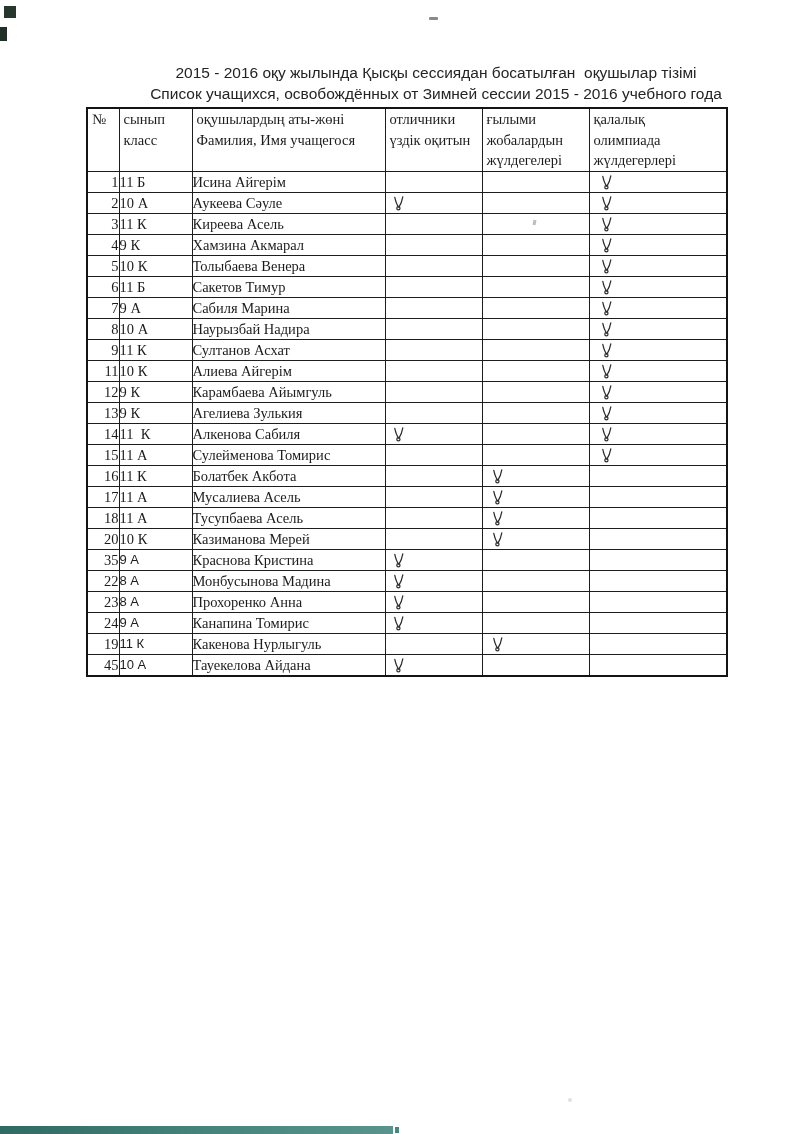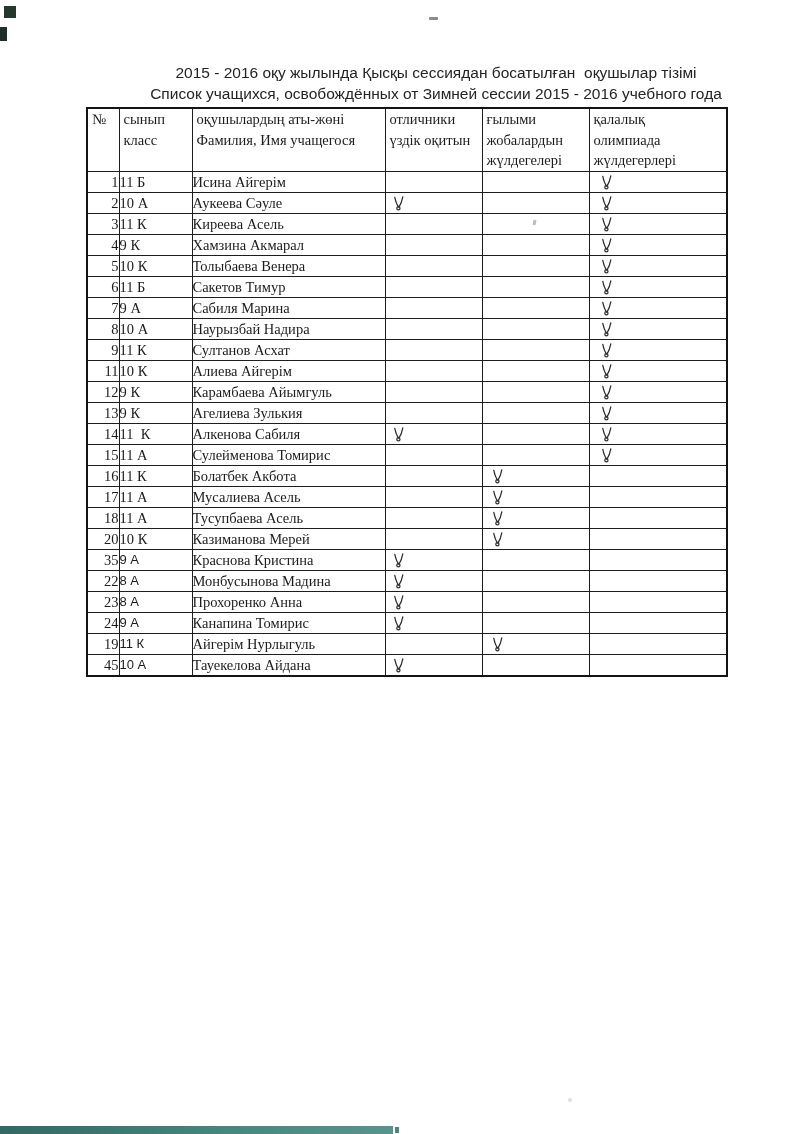--- a/index.html
+++ b/index.html
@@ -363,21 +363,21 @@
     <path d="M1.8 1.3 C2.6 5.0 3.9 8.8 5.6 11.0"></path>
     <path d="M9.8 0.9 C9.1 4.6 7.8 8.4 6.1 10.8"></path>
     <circle cx="5.4" cy="12.3" r="1.6"></circle>
   </svg></td>
           <td class="chk c5"></td>
           <td class="chk c6"></td>
         </tr>
         <tr>
           <td class="num">19</td>
           <td class="cls">11 К</td>
-          <td class="name">Айгерім Нурлыгуль</td>
+          <td class="name">Какенова Нурлыгуль</td>
           <td class="chk c4"></td>
           <td class="chk c5"><svg width="11" height="15" viewBox="0 0 11 15" fill="none" stroke="#2e2e2e" stroke-width="1.25" stroke-linecap="round">
     <path d="M1.8 1.3 C2.6 5.0 3.9 8.8 5.6 11.0"></path>
     <path d="M9.8 0.9 C9.1 4.6 7.8 8.4 6.1 10.8"></path>
     <circle cx="5.4" cy="12.3" r="1.6"></circle>
   </svg></td>
           <td class="chk c6"></td>
         </tr>
         <tr>
           <td class="num">45</td>

